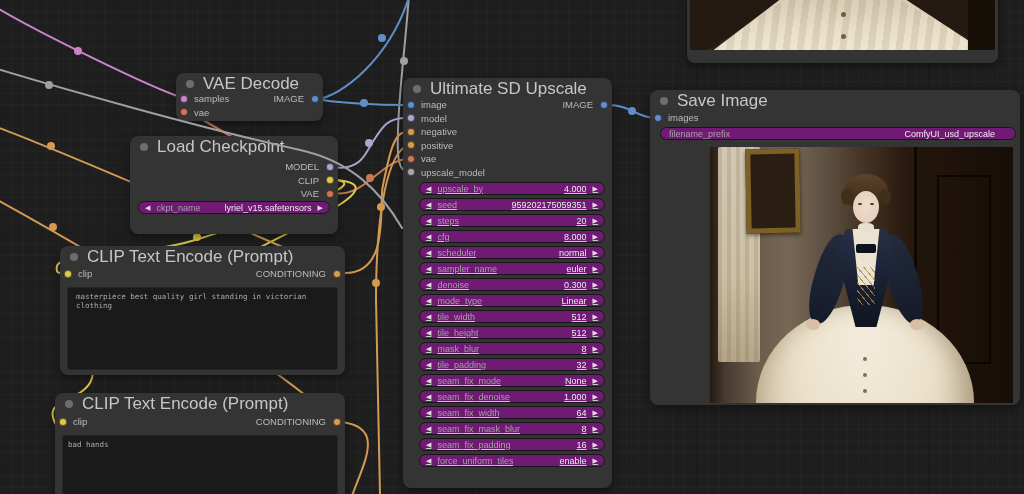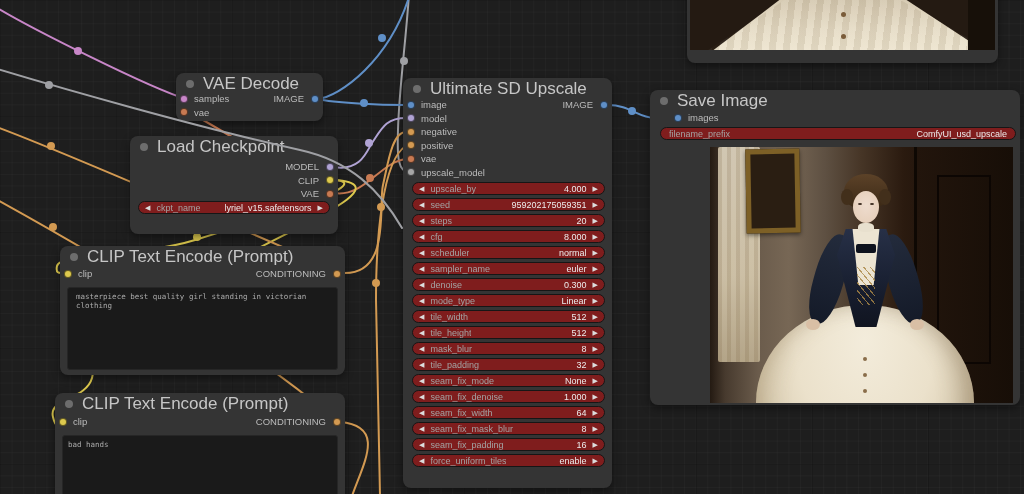--- a/index.html
+++ b/index.html
@@ -29,29 +29,29 @@
 
   .ports{position:absolute;left:0;right:0;}
   .port{display:flex;align-items:center;height:13.5px;position:relative;}
   .port .pdot{width:8px;height:8px;border-radius:50%;border:1px solid rgba(0,0,0,0.55);box-sizing:border-box;flex:0 0 auto;}
   .port.in .pdot{margin-left:4px;margin-right:6px;}
   .port.out{justify-content:flex-end;}
   .port.out .pdot{margin-right:4px;margin-left:7px;}
   .plabel{font-size:9.5px;color:#bcbcbc;white-space:nowrap;}
 
   .widget{
-    position:relative;height:13px;background:#7f1d1d;border-radius:7px;
+    position:relative;height:13px;background:#701a75;border-radius:7px;
     display:flex;align-items:center;padding:0 6px;box-sizing:border-box;
     border:1px solid #161616;
   }
   .warrow{font-size:7px;color:#dcdcdc;line-height:13px;flex:0 0 auto;}
   .wlabel{font-size:9px;color:#a3a3a3;margin-left:6px;white-space:nowrap;overflow:hidden;}
   .wvalue{font-size:9px;color:#ececec;margin-left:auto;margin-right:6px;white-space:nowrap;}
-  .widget.noarrow .wvalue{margin-right:2px;}
-  .wlist{position:absolute;left:9px;right:7px;}
+  .widget.noarrow .wvalue{margin-right:14px;}
+  .wlist{position:absolute;left:16px;right:7px;text-decoration:underline;}
   .wlist .widget{margin-bottom:3px;}
 
   .prompt{
     position:absolute;background:#1a1a1a;border-radius:3px;border:1px solid #262626;
     font-family:"DejaVu Sans Mono", monospace;font-size:7.5px;color:#ababab;
     padding:4px 5px;box-sizing:border-box;white-space:pre-wrap;line-height:1.25;
   }
 
   
   .imgwrap{position:absolute;overflow:hidden;background:#241a12;}
@@ -394,21 +394,21 @@
         <span class="warrow">▶</span>
       </div>
       </div>
   </div>
 
   <div class="node" style="left:650px;top:90px;width:370px;height:315px;">
     <div class="titlebar">
       <span class="cdot"></span>
       <span class="ntitle">Save Image</span>
     </div>
-    <div class="ports" style="top:21px;padding-left:20px;">
+    <div class="ports" style="top:21px;">
 
     <div class="port in">
         <span class="pdot" style="background: rgb(95, 143, 199);"></span>
         <span class="plabel">images</span>
       </div>
       </div>
     <div class="widget noarrow" style="position:absolute;left:10px;right:4px;top:37px;">
       <span class="wlabel" style="margin-left:2px;">filename_prefix</span>
       <span class="wvalue">ComfyUI_usd_upscale</span>
     </div>

